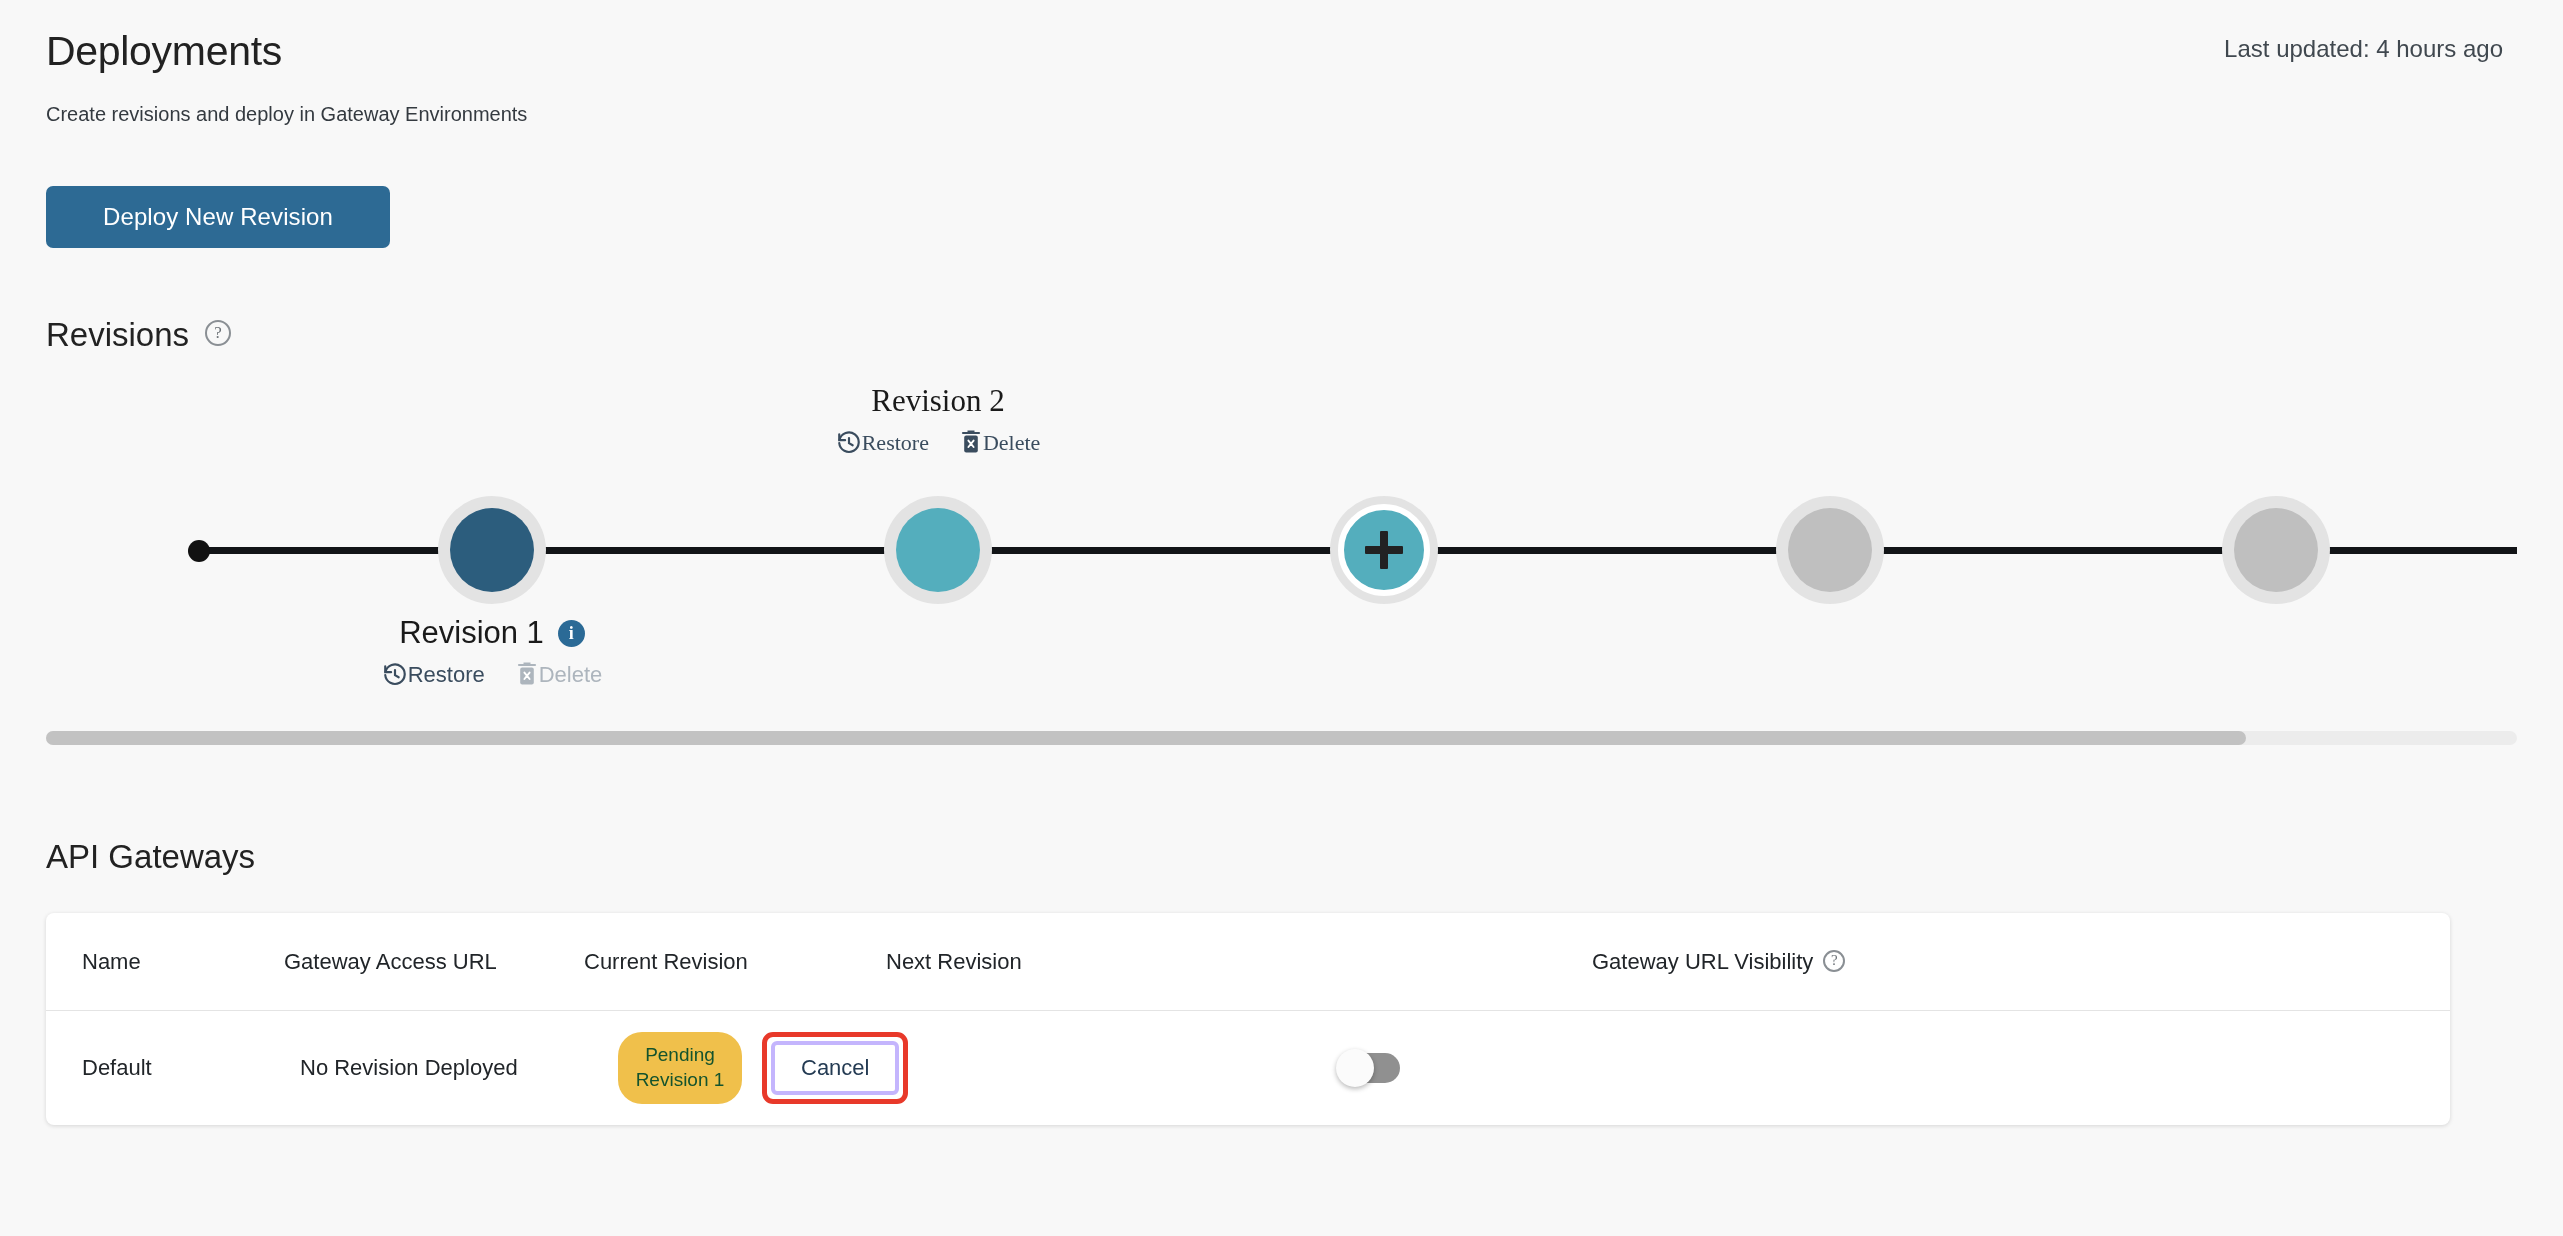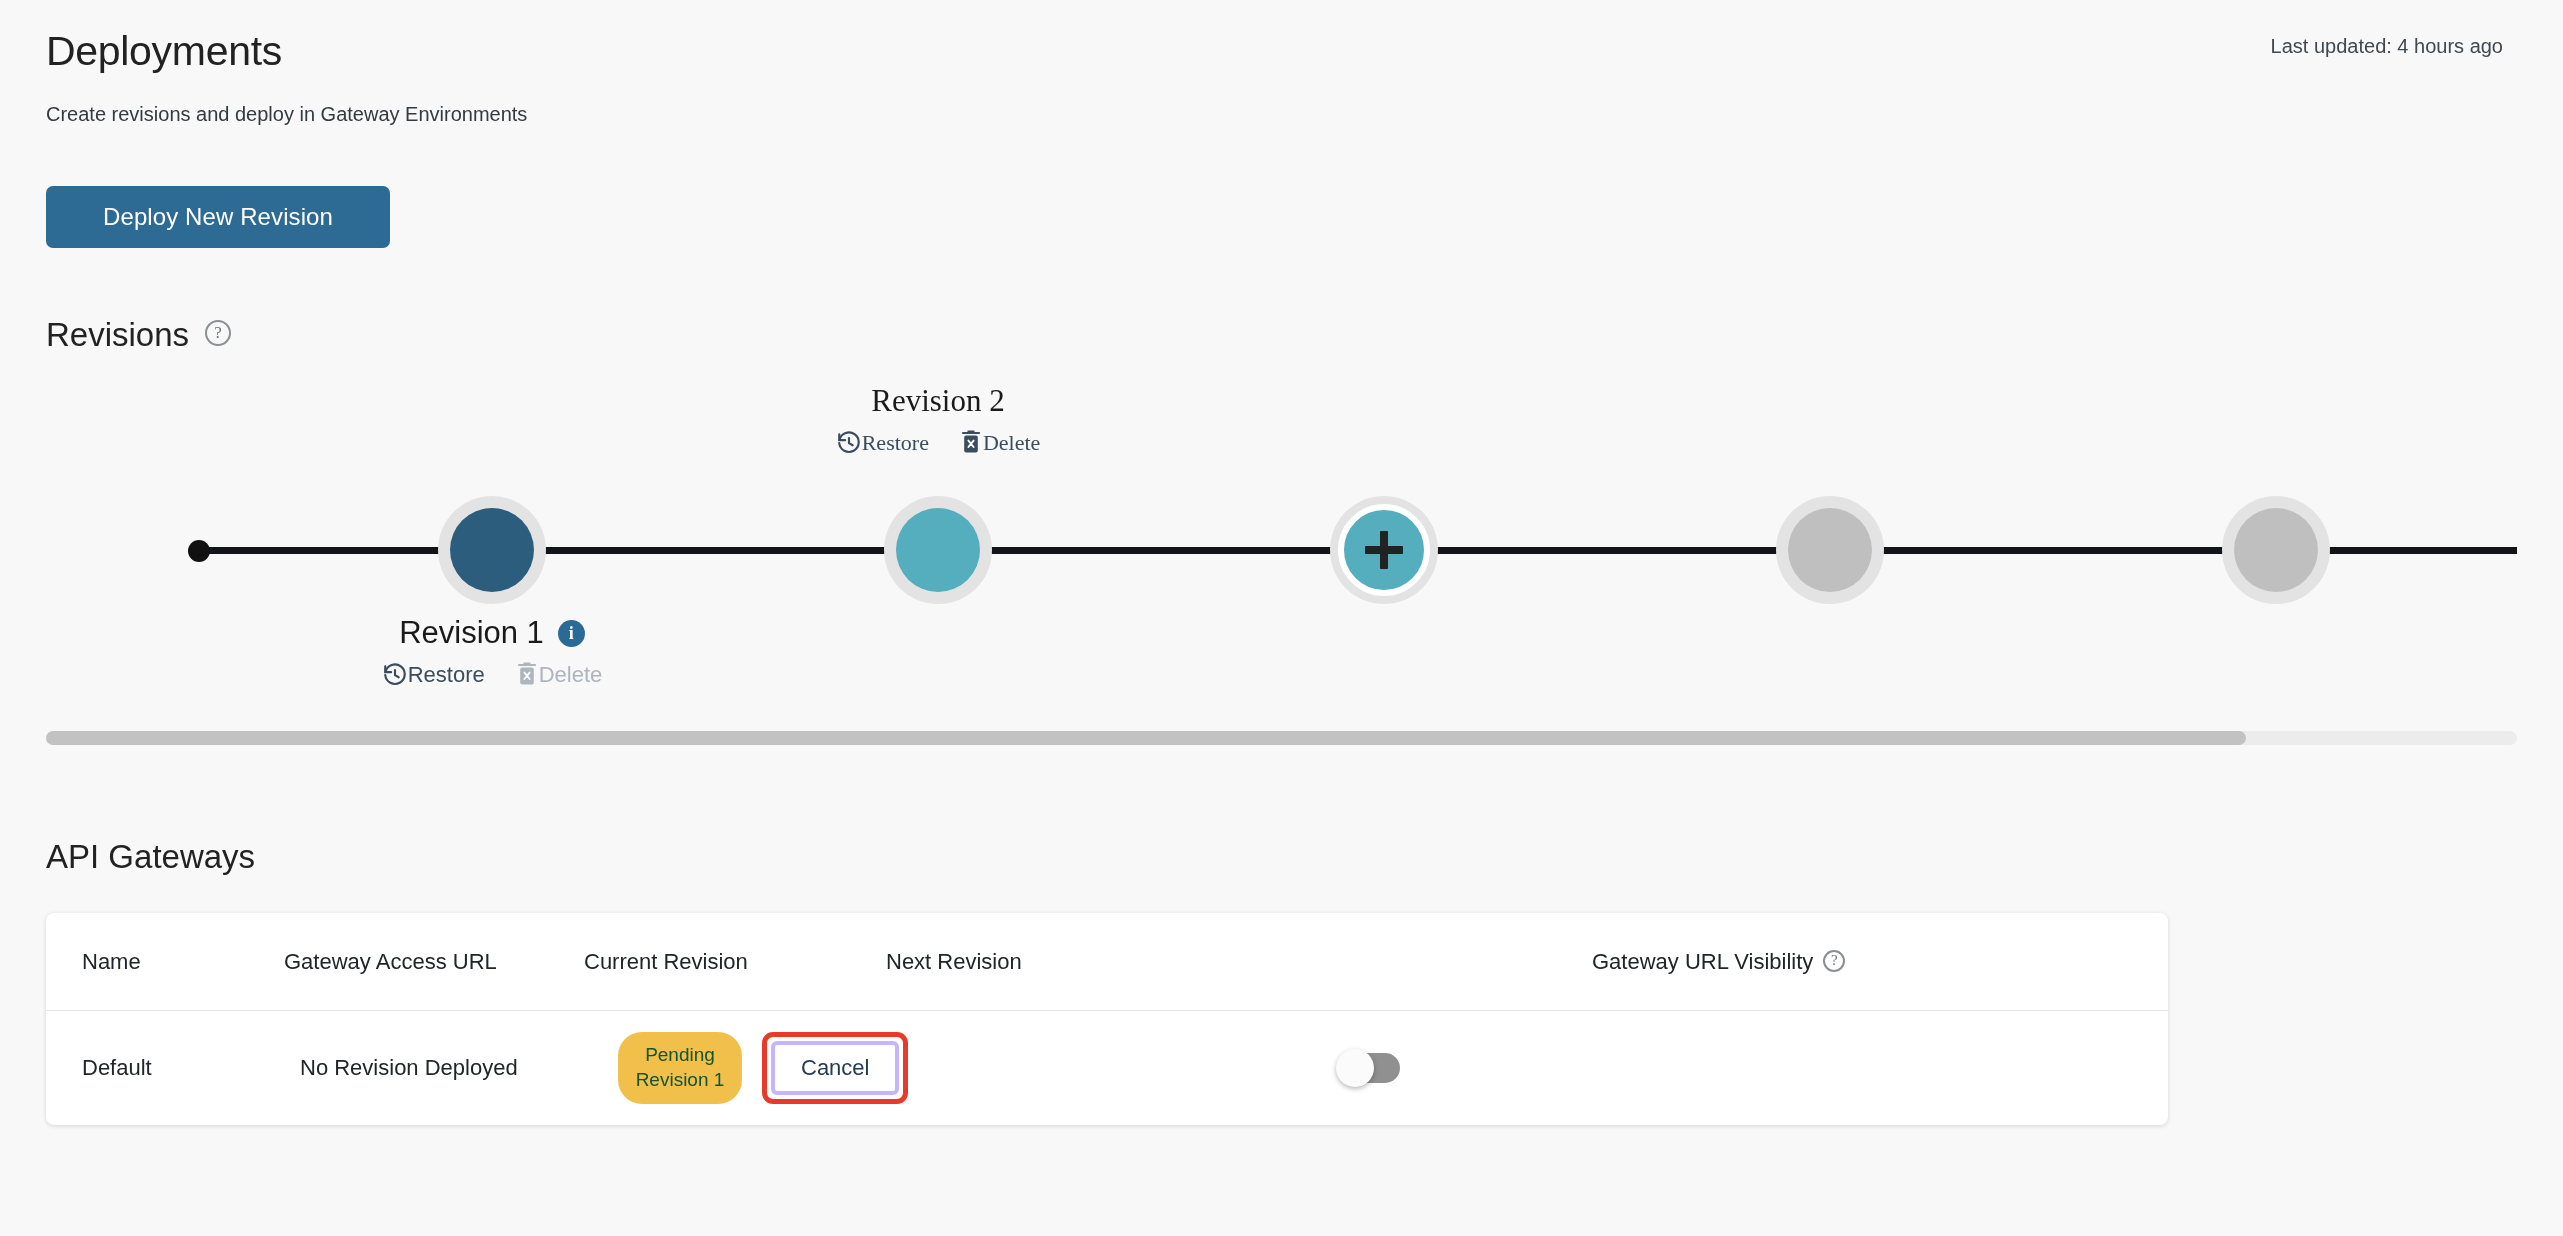--- a/index.html
+++ b/index.html
@@ -13,21 +13,21 @@
   }
   .page { position: relative; width: 2563px; height: 1236px; padding: 0 38px; }
 
   
   .page-title {
     position: absolute; left: 46px; top: 28px;
     font-size: 41px; font-weight: 400; color: #222; letter-spacing: -0.3px;
   }
   .last-updated {
     position: absolute; right: 60px; top: 35px;
-    font-size: 20px; color: #40484f;
+    font-size: 24px; color: #40484f;
   }
   .page-subtitle {
     position: absolute; left: 46px; top: 103px;
     font-size: 20px; color: #343a40;
   }
   .deploy-btn {
     position: absolute; left: 46px; top: 186px;
     width: 344px; height: 62px;
     background: #2d6a94; color: #fff; border: none; border-radius: 7px;
     font-size: 24px; font-family: "Liberation Sans", sans-serif;
@@ -112,21 +112,21 @@
   .hscroll-thumb {
     position: absolute; left: 0; top: 0; width: 2200px; height: 14px;
     background: #c2c2c2; border-radius: 8px; cursor: pointer;
   }
 
   
   #gateways-h { left: 46px; top: 838px; }
 
   .table-card {
     position: absolute; left: 46px; top: 913px;
-    width: 2122px; background: #fff;
+    width: 2404px; background: #fff;
     border-radius: 8px; box-shadow: 0 1px 4px rgba(0,0,0,.14);
     overflow: hidden;
   }
   .trow { display: flex; align-items: center; }
   .thead { height: 98px; border-bottom: 1px solid #e4e4e4; }
   .tbody { height: 114px; gap: 16px; }
   .c1 { width: 238px; padding-left: 36px; }
   .c2 { width: 300px; }
   .c3 { width: 302px; }
   .c4 { width: 706px; }

